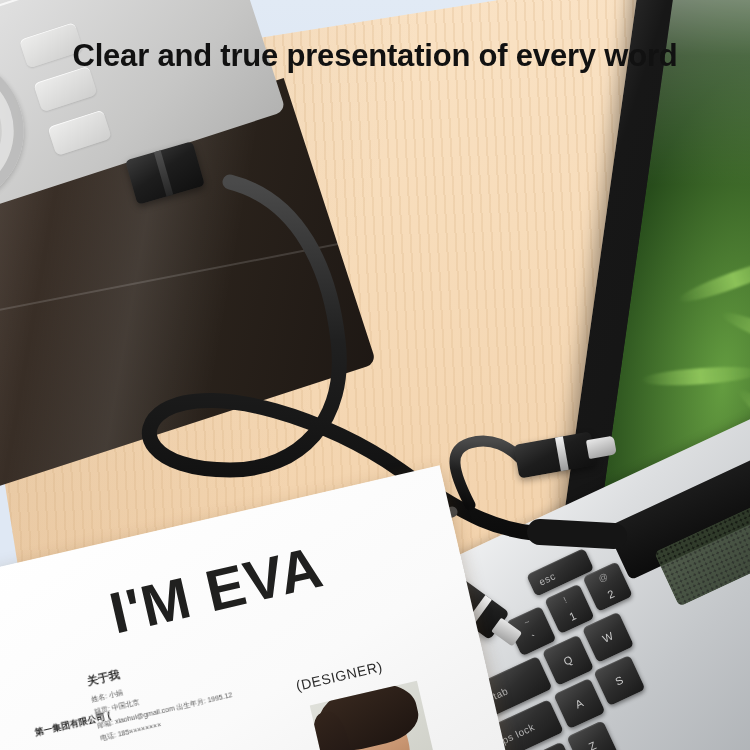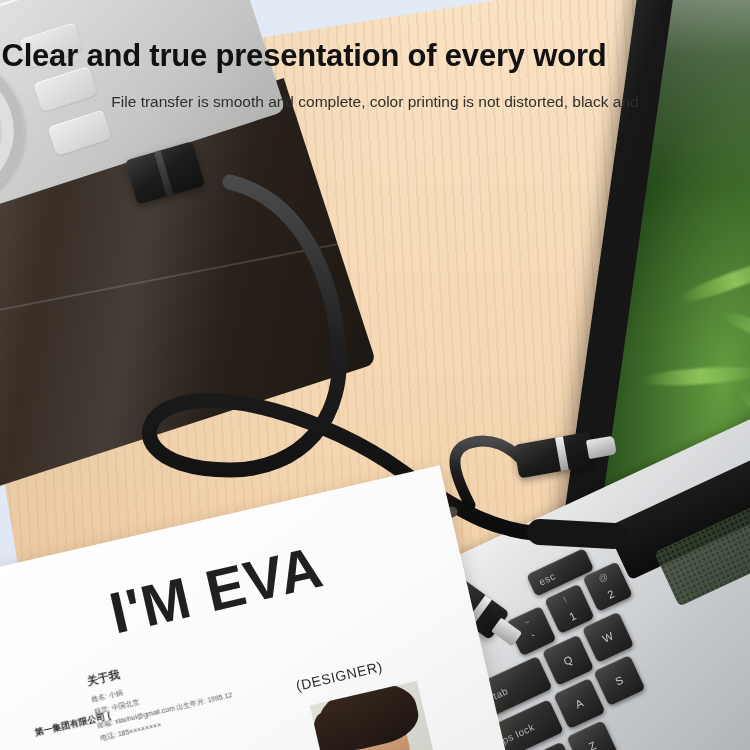--- a/index.html
+++ b/index.html
@@ -229,21 +229,21 @@
     background:linear-gradient(160deg,#3a2a20,#1d1410);
   }
   .hair2{
     position:absolute; left:-4px; top:10px; width:34px; height:80px;
     border-radius:40%;
     background:linear-gradient(160deg,#34251c,#191110);
   }
 
   
   .headline{
-    position:absolute; left:0; top:38px; width:608px;
+    position:absolute; left:0; top:38px; width:750px;
     text-align:center;
     font-family:"Liberation Sans", sans-serif;
     font-weight:bold;
     font-size:31px;
     color:#111111;
     letter-spacing:-.2px;
     white-space:nowrap;
   }
   .subcopy{
     position:absolute; left:0; top:90px; width:750px;
@@ -371,16 +371,15 @@
   <div class="designer">(DESIGNER)</div>
 
   <div class="portrait">
     <div class="face"></div>
     <div class="hair"></div>
     <div class="hair2"></div>
   </div>
 
   <div class="headline">Clear and true presentation of every word</div>
   <div class="subcopy">
-    <span>File transfer is smooth and complete, color printing is not distorted, black and</span>
   </div>
 
 </div>
 
 </body></html>

